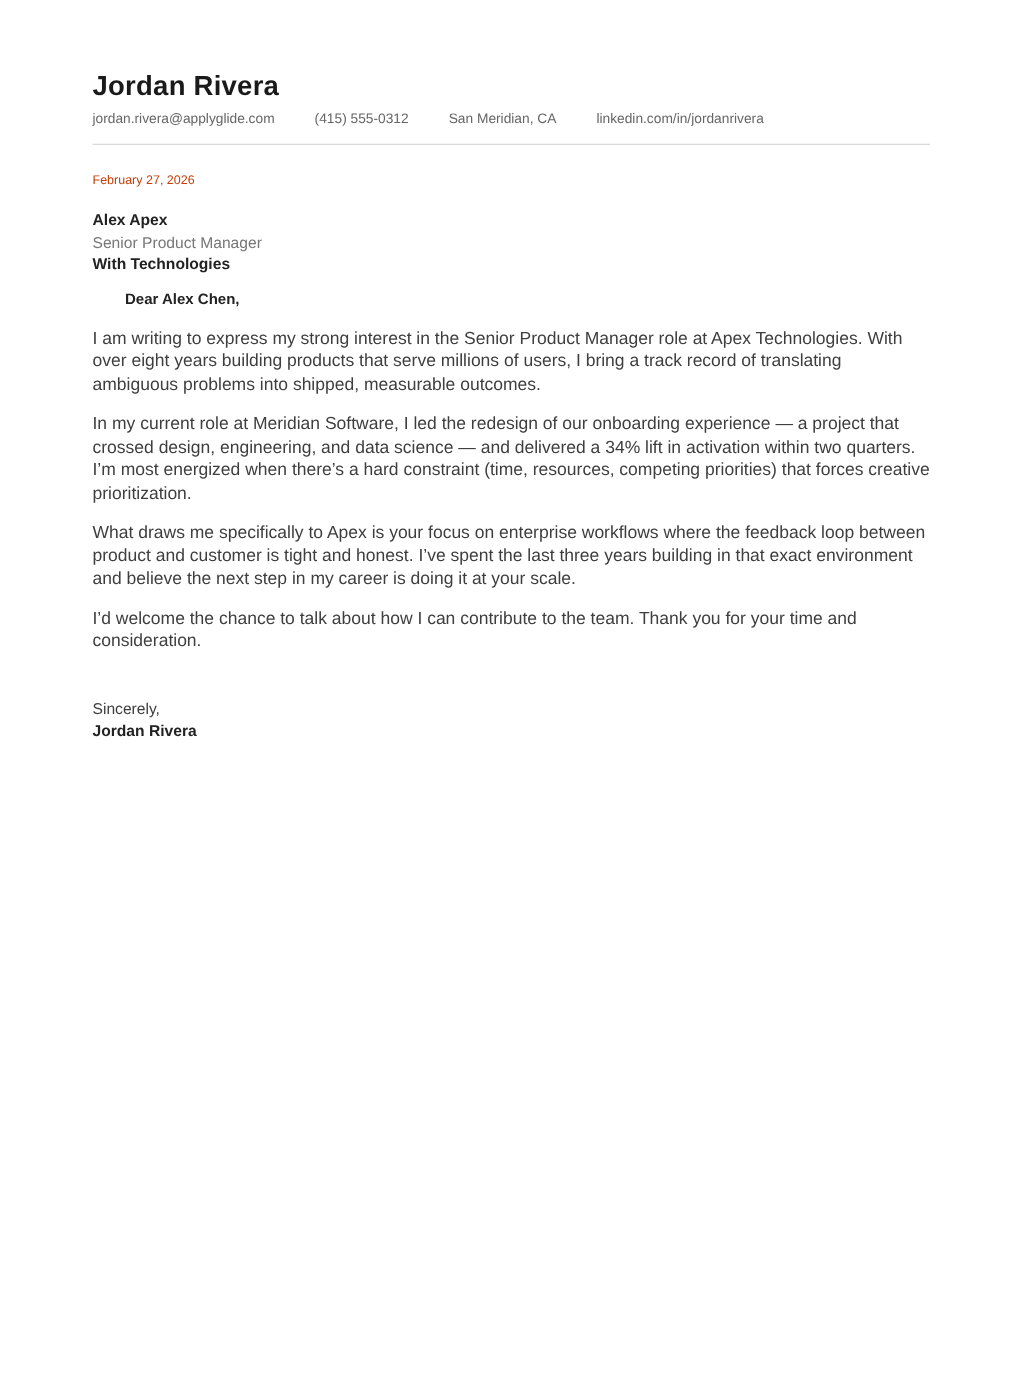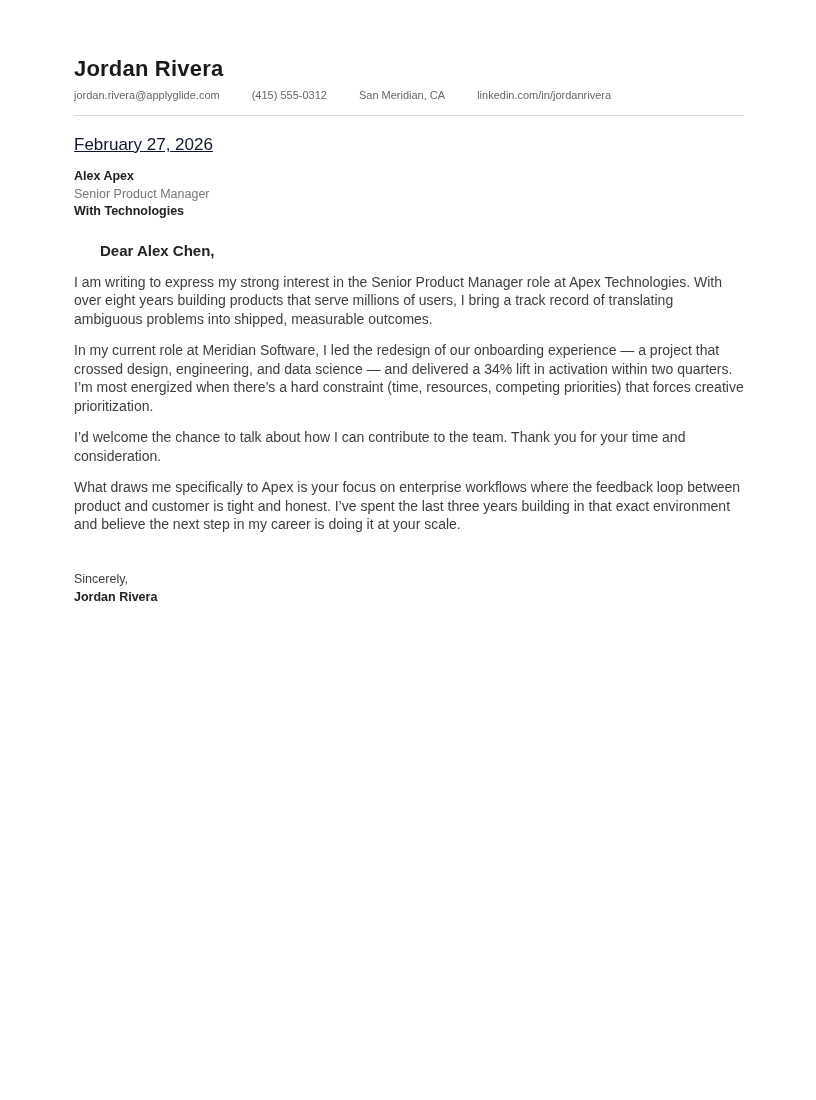--- a/index.html
+++ b/index.html
@@ -44,41 +44,40 @@
     white-space: nowrap;
   }
   .divider {
     border: 0;
     border-top: 1px solid var(--divider);
     margin: 13px 0 0 0;
     height: 0;
   }
   .date-line {
     margin-top: 20px;
-    font-size: 17px;
+    font-size: 10px;
     line-height: 18px;
-    color: #0f172a;
-    text-decoration: underline;
+    color: #c2410c;
   }
   .recipient-block {
     margin-top: 14px;
     font-size: 12.5px;
     line-height: 17.5px;
   }
   .recipient-name,
   .recipient-company {
     font-weight: 700;
     color: var(--strong-text);
   }
   .recipient-title {
     color: var(--faint-text);
   }
   .salutation {
-    margin-top: 21px;
-    font-size: 15px;
+    margin-top: 9px;
+    font-size: 12px;
     line-height: 18px;
     font-weight: 700;
     color: var(--strong-text);
     padding-left: 26px;
   }
   .body-paragraph {
     margin: 13px 0 0 0;
     font-size: 14px;
     line-height: 18.5px;
     color: var(--body-text);
@@ -118,22 +117,22 @@
     <div class="recipient-title">Senior Product Manager</div>
     <div class="recipient-company">With Technologies</div>
   </div>
 
   <div class="salutation">Dear Alex Chen,</div>
 
   <p class="body-paragraph">I am writing to express my strong interest in the Senior Product Manager role at Apex Technologies. With over eight years building products that serve millions of users, I bring a track record of translating ambiguous problems into shipped, measurable outcomes.</p>
 
   <p class="body-paragraph">In my current role at Meridian Software, I led the redesign of our onboarding experience — a project that crossed design, engineering, and data science — and delivered a 34% lift in activation within two quarters. I’m most energized when there’s a hard constraint (time, resources, competing priorities) that forces creative prioritization.</p>
 
+  <p class="body-paragraph">What draws me specifically to Apex is your focus on enterprise workflows where the feedback loop between product and customer is tight and honest. I’ve spent the last three years building in that exact environment and believe the next step in my career is doing it at your scale.</p>
+
   <p class="body-paragraph">I’d welcome the chance to talk about how I can contribute to the team. Thank you for your time and consideration.</p>
-
-  <p class="body-paragraph">What draws me specifically to Apex is your focus on enterprise workflows where the feedback loop between product and customer is tight and honest. I’ve spent the last three years building in that exact environment and believe the next step in my career is doing it at your scale.</p>
 
   <div class="closing-block">
     <div>Sincerely,</div>
     <div class="signature-name">Jordan Rivera</div>
   </div>
 
 </div>
 
 </body></html>

